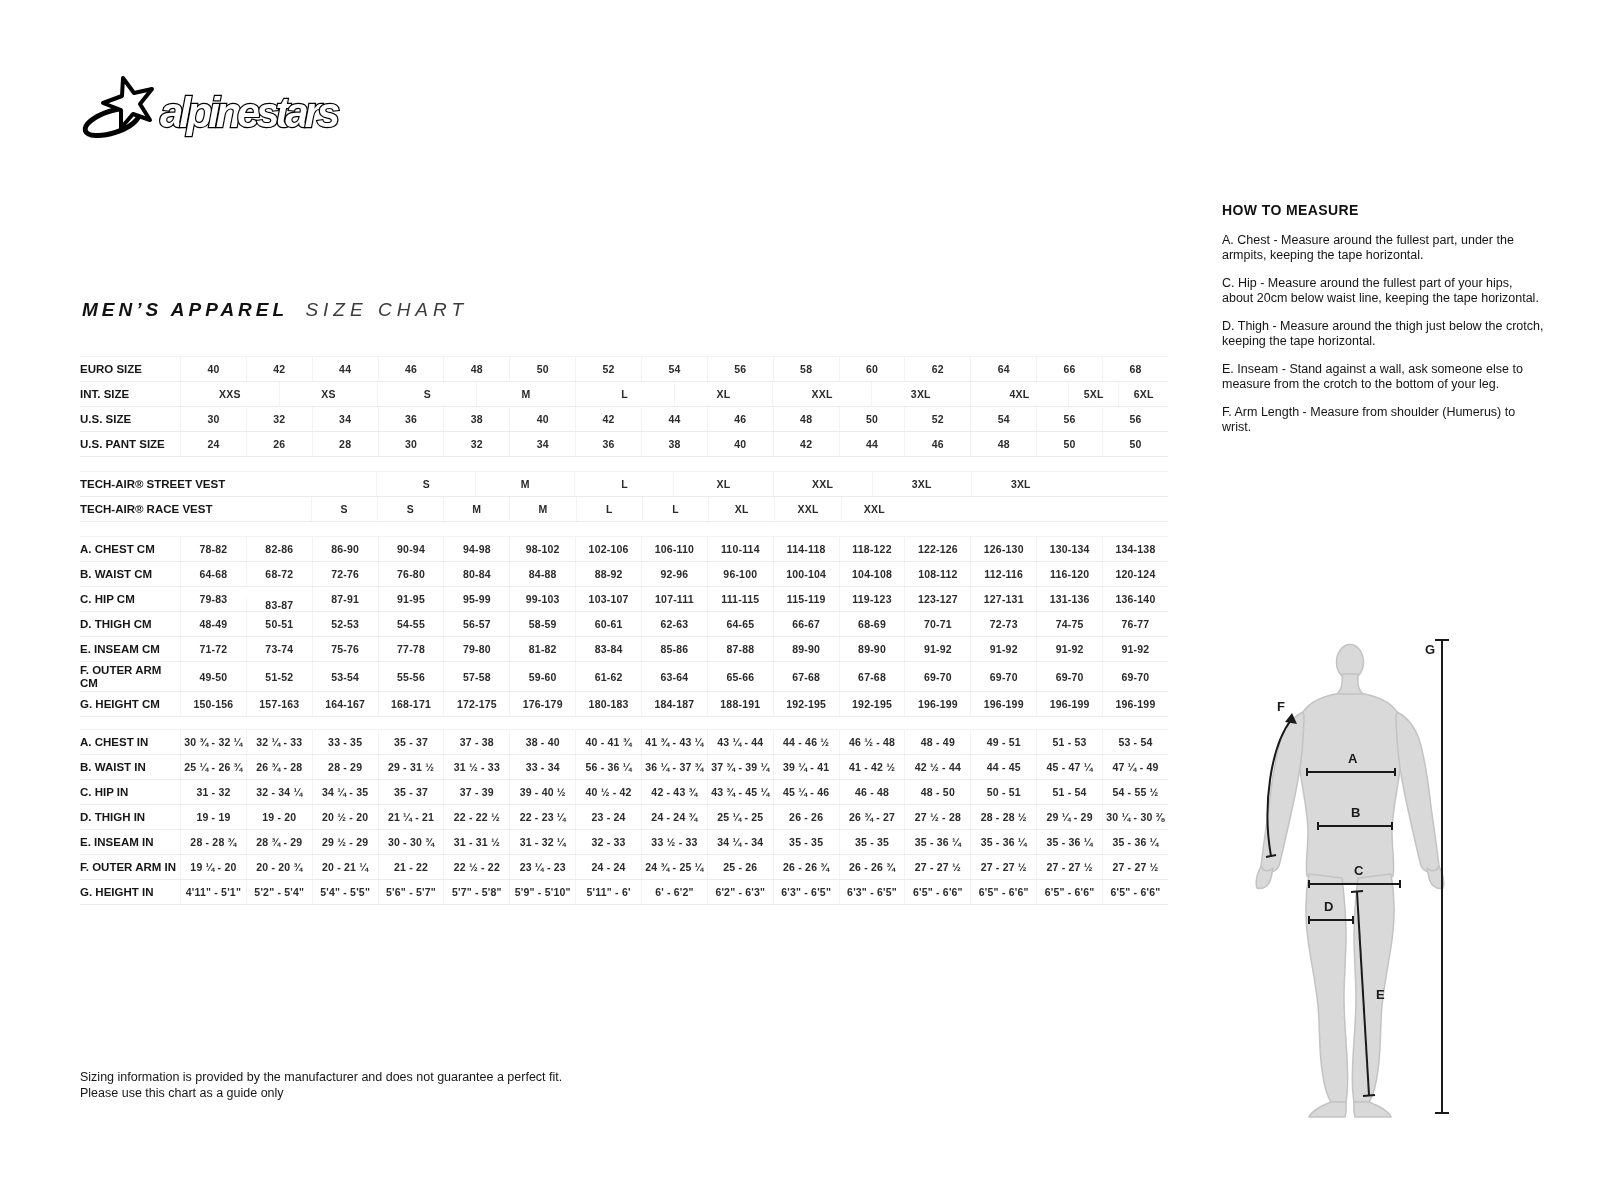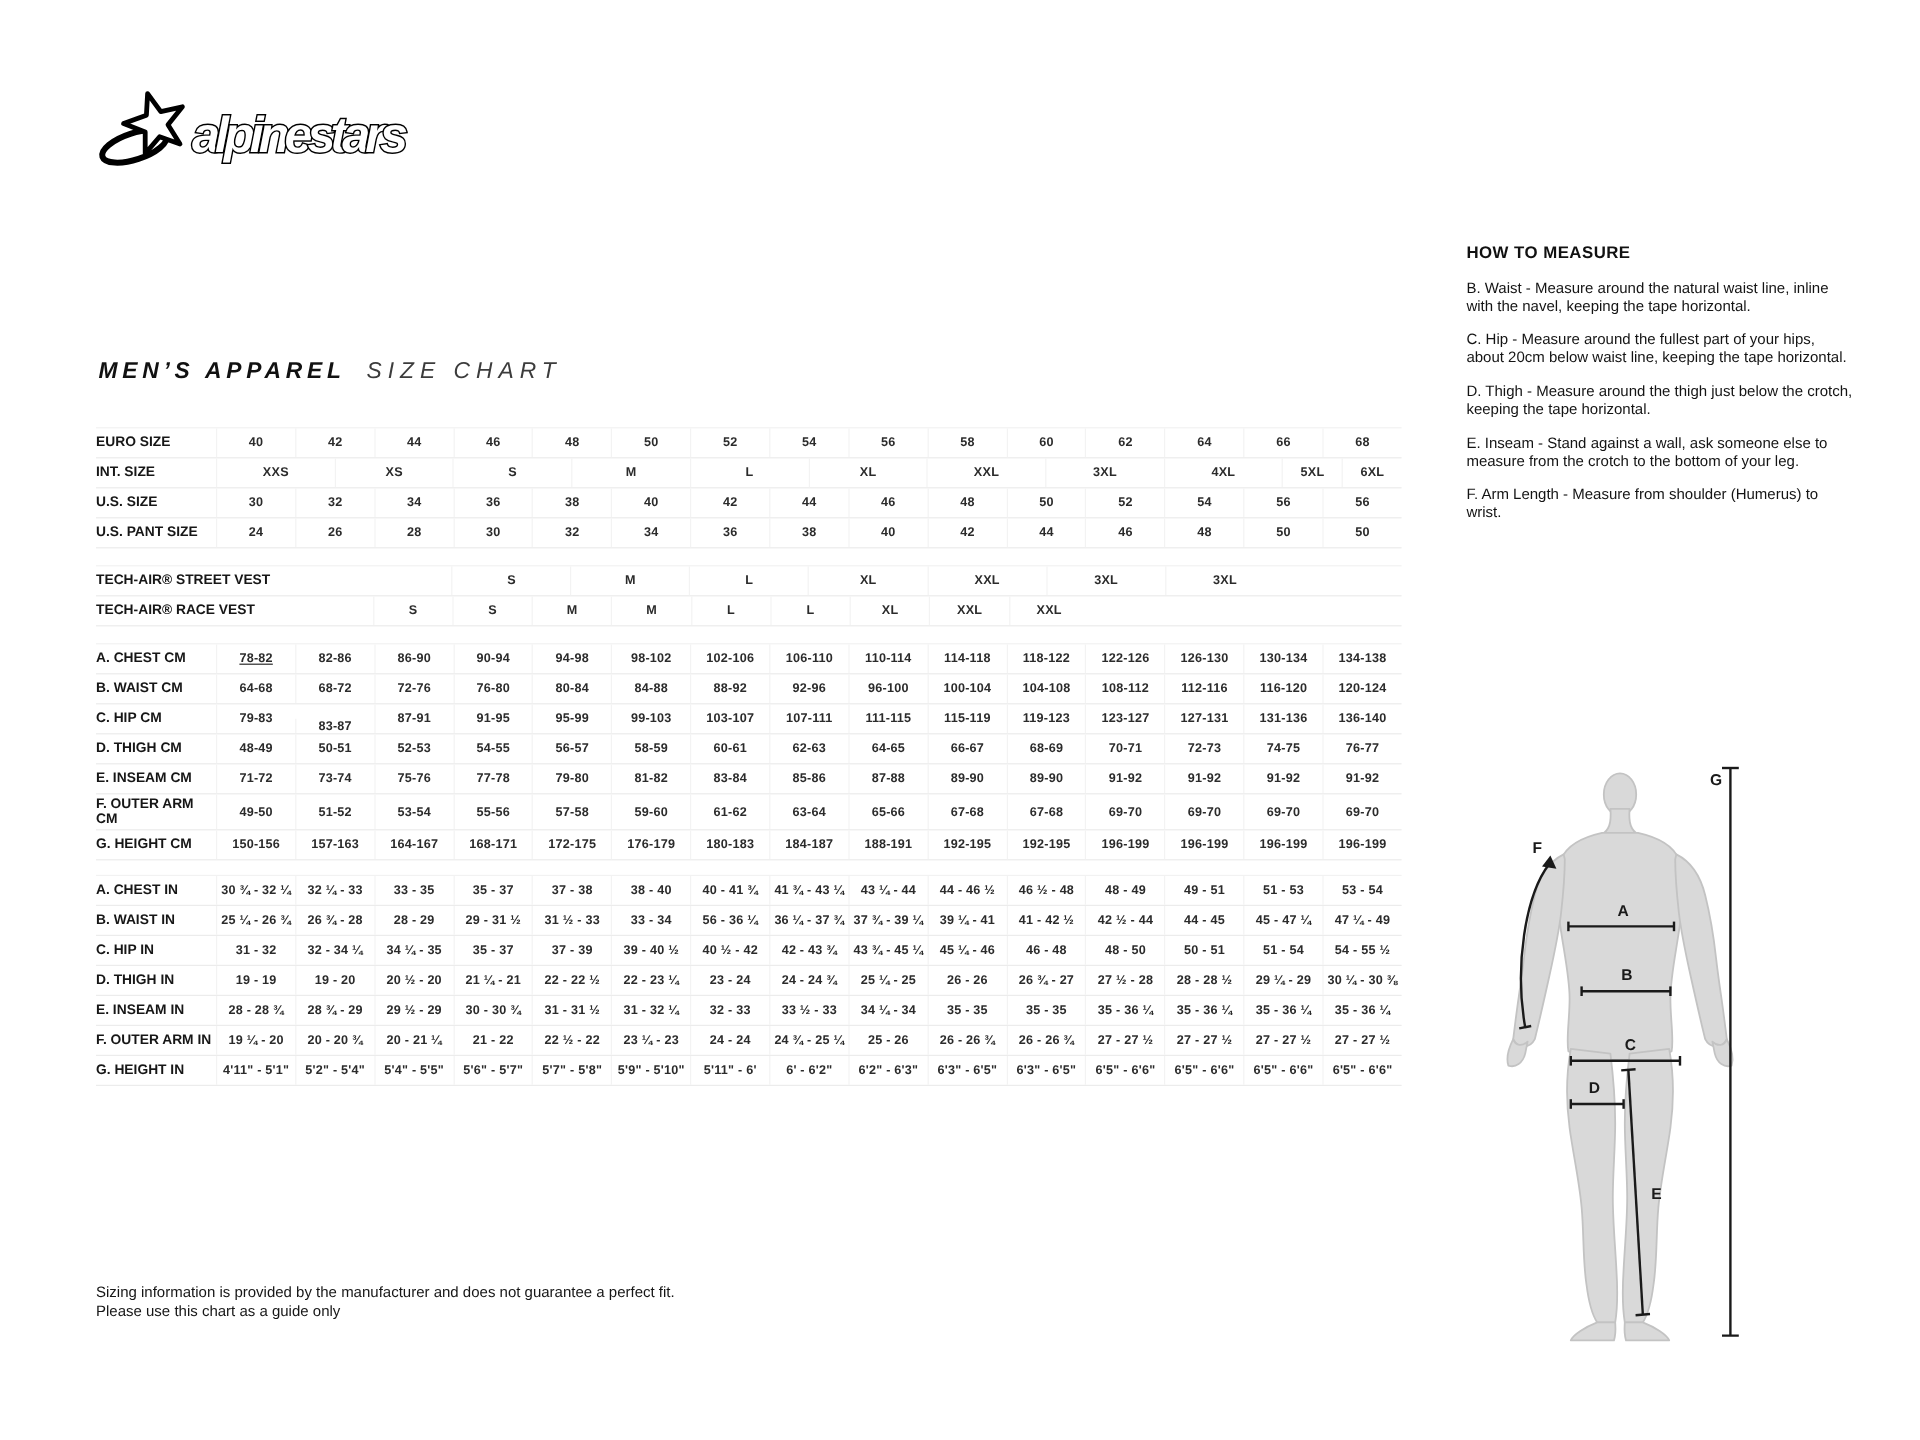--- a/index.html
+++ b/index.html
@@ -159,21 +159,21 @@
         <div class="tcell" style="flex: 1 1 0px;">XL</div>
         <div class="tcell" style="flex: 1 1 0px;">XXL</div>
         <div class="tcell" style="flex: 1 1 0px;">XXL</div>
         <div class="tspace" style="flex: 4 1 0px;"></div>
       </div>
     </div>
     <div class="tgap"></div>
     <div class="trow first">
       <div class="tlabel">A. CHEST CM</div>
       <div class="tcells">
-        <div class="tcell" style="flex: 1 1 0px; text-decoration: underline;">78-82</div>
+        <div class="tcell" style="flex: 1 1 0px;">78-82</div>
         <div class="tcell" style="flex: 1 1 0px;">82-86</div>
         <div class="tcell" style="flex: 1 1 0px;">86-90</div>
         <div class="tcell" style="flex: 1 1 0px;">90-94</div>
         <div class="tcell" style="flex: 1 1 0px;">94-98</div>
         <div class="tcell" style="flex: 1 1 0px;">98-102</div>
         <div class="tcell" style="flex: 1 1 0px;">102-106</div>
         <div class="tcell" style="flex: 1 1 0px;">106-110</div>
         <div class="tcell" style="flex: 1 1 0px;">110-114</div>
         <div class="tcell" style="flex: 1 1 0px;">114-118</div>
         <div class="tcell" style="flex: 1 1 0px;">118-122</div>
@@ -441,21 +441,21 @@
         <div class="tcell" style="flex: 1 1 0px;">6'5" - 6'6"</div>
         <div class="tcell" style="flex: 1 1 0px;">6'5" - 6'6"</div>
         <div class="tcell" style="flex: 1 1 0px;">6'5" - 6'6"</div>
         <div class="tcell" style="flex: 1 1 0px;">6'5" - 6'6"</div>
       </div>
     </div>
   </div>
 
 <div class="how-to">
   <div class="how-title">HOW TO MEASURE</div>
-  <div class="how-item">B. Waist - Measure around the natural waist line, inline with the navel, keeping the tape horizontal.</div>
+  <div class="how-item">A. Chest - Measure around the fullest part, under the armpits, keeping the tape horizontal.</div>
   <div class="how-item">C. Hip - Measure around the fullest part of your hips, about 20cm below waist line, keeping the tape horizontal.</div>
   <div class="how-item">D. Thigh - Measure around the thigh just below the crotch, keeping the tape horizontal.</div>
   <div class="how-item">E. Inseam - Stand against a wall, ask someone else to measure from the crotch to the bottom of your leg.</div>
   <div class="how-item">F. Arm Length - Measure from shoulder (Humerus) to wrist.</div>
 </div>
 
 <div class="figure">
   <svg width="310" height="508" viewBox="0 0 310 508">
     <g fill="#d9d9d9" stroke="#c3c3c3" stroke-width="1.5" stroke-linejoin="round">
       <ellipse cx="105" cy="46" rx="13.5" ry="17.5"></ellipse>

